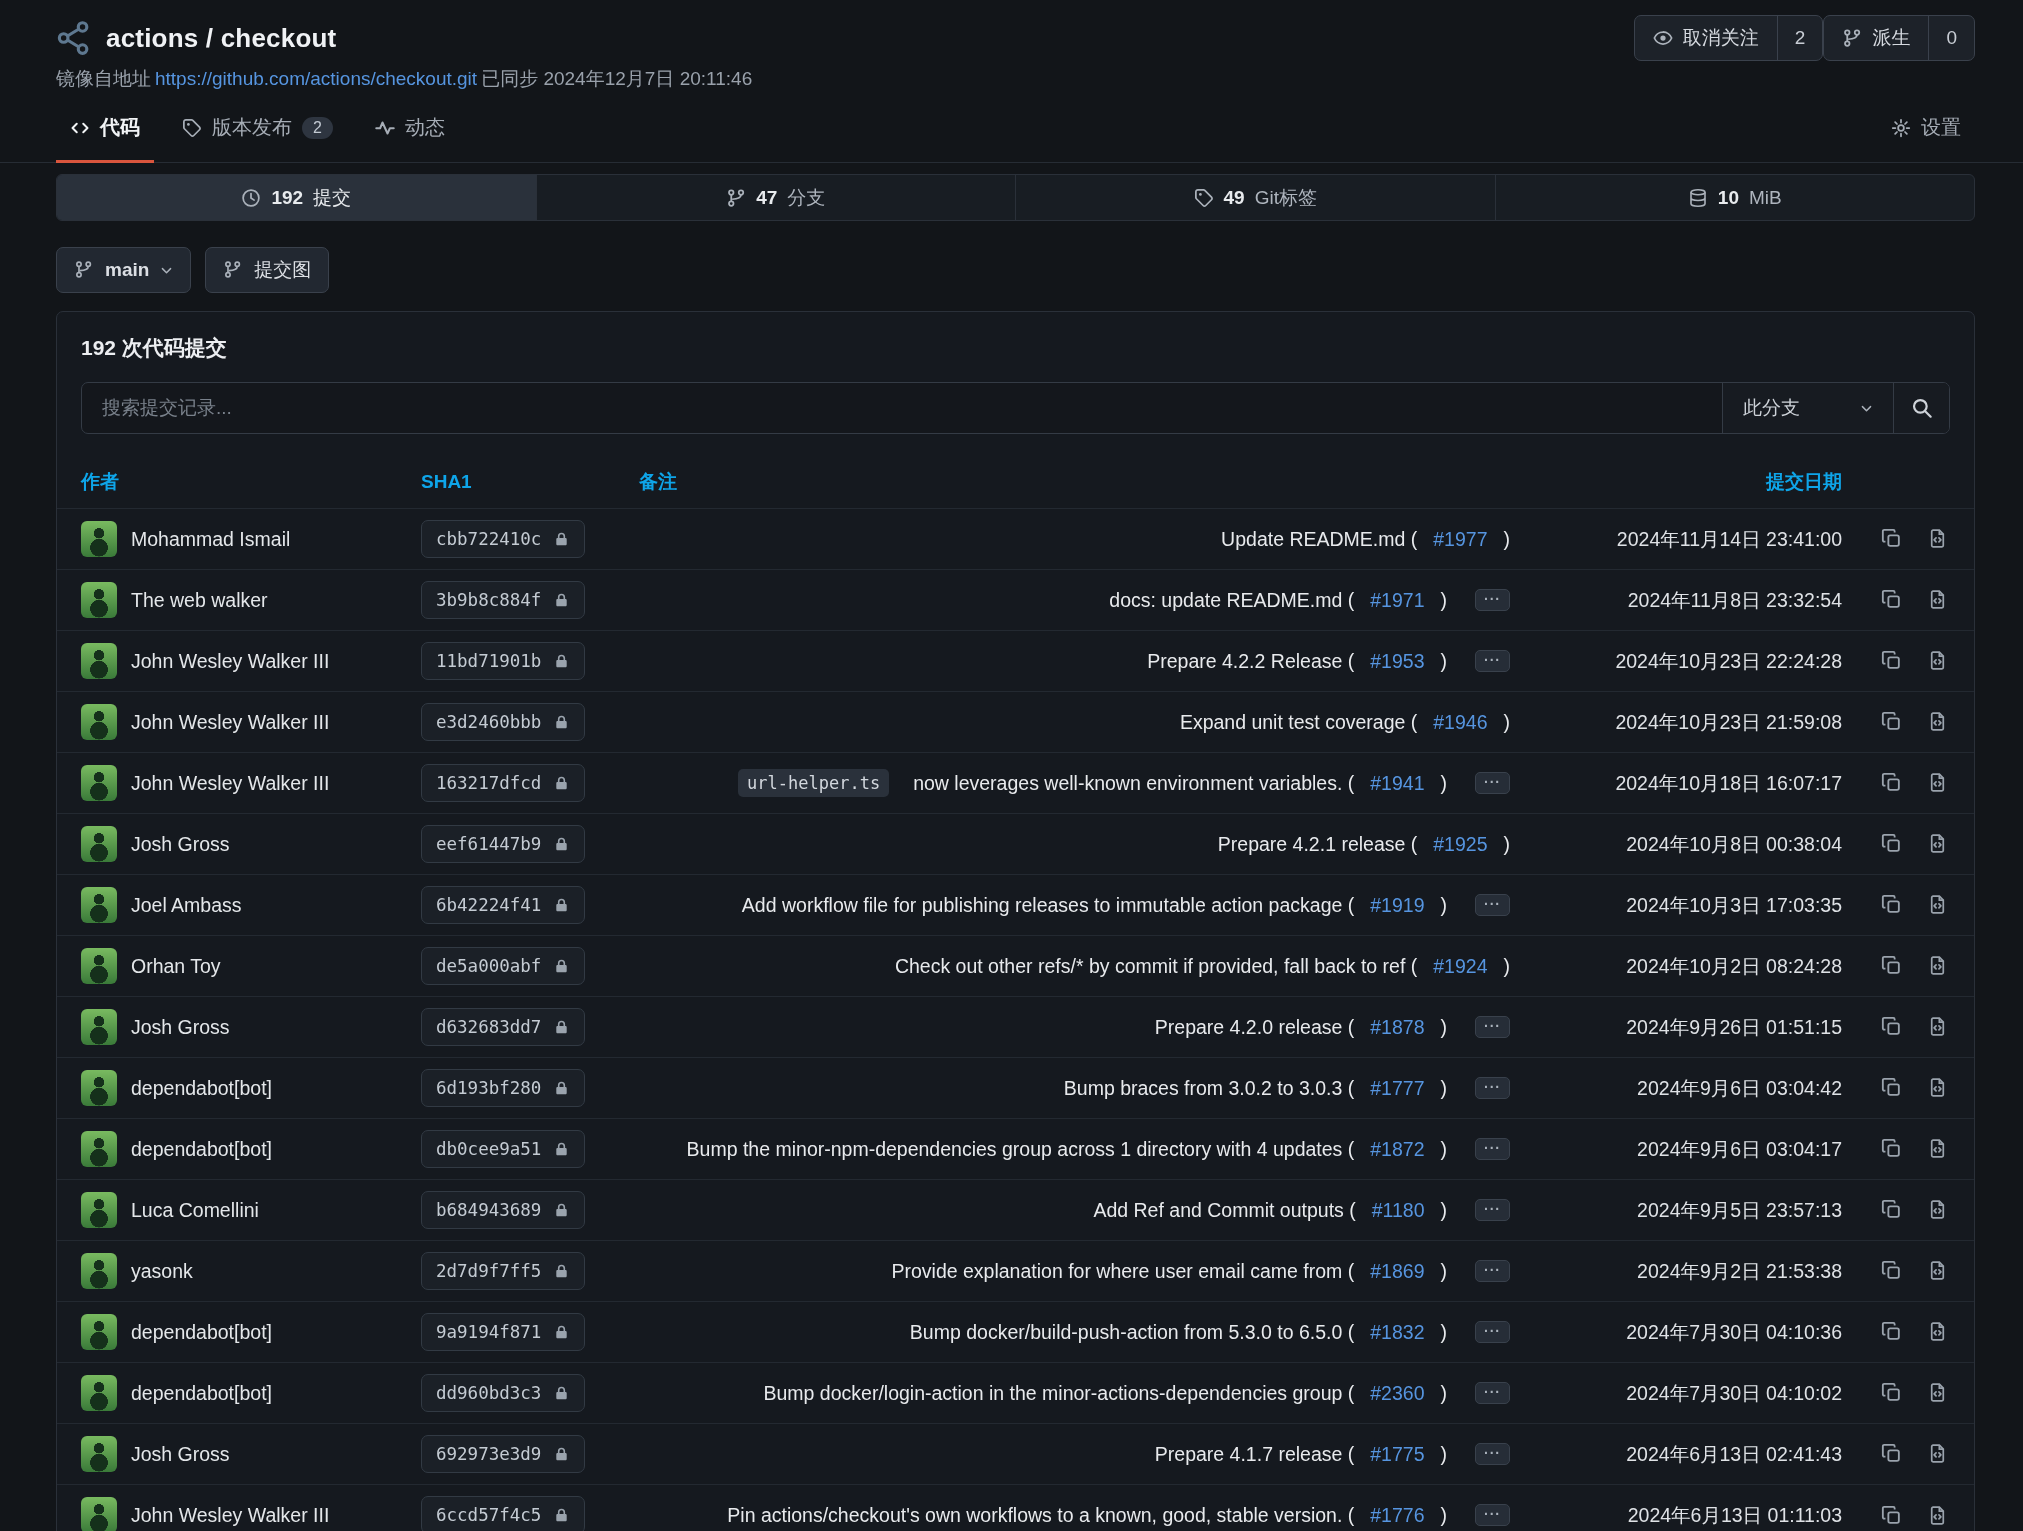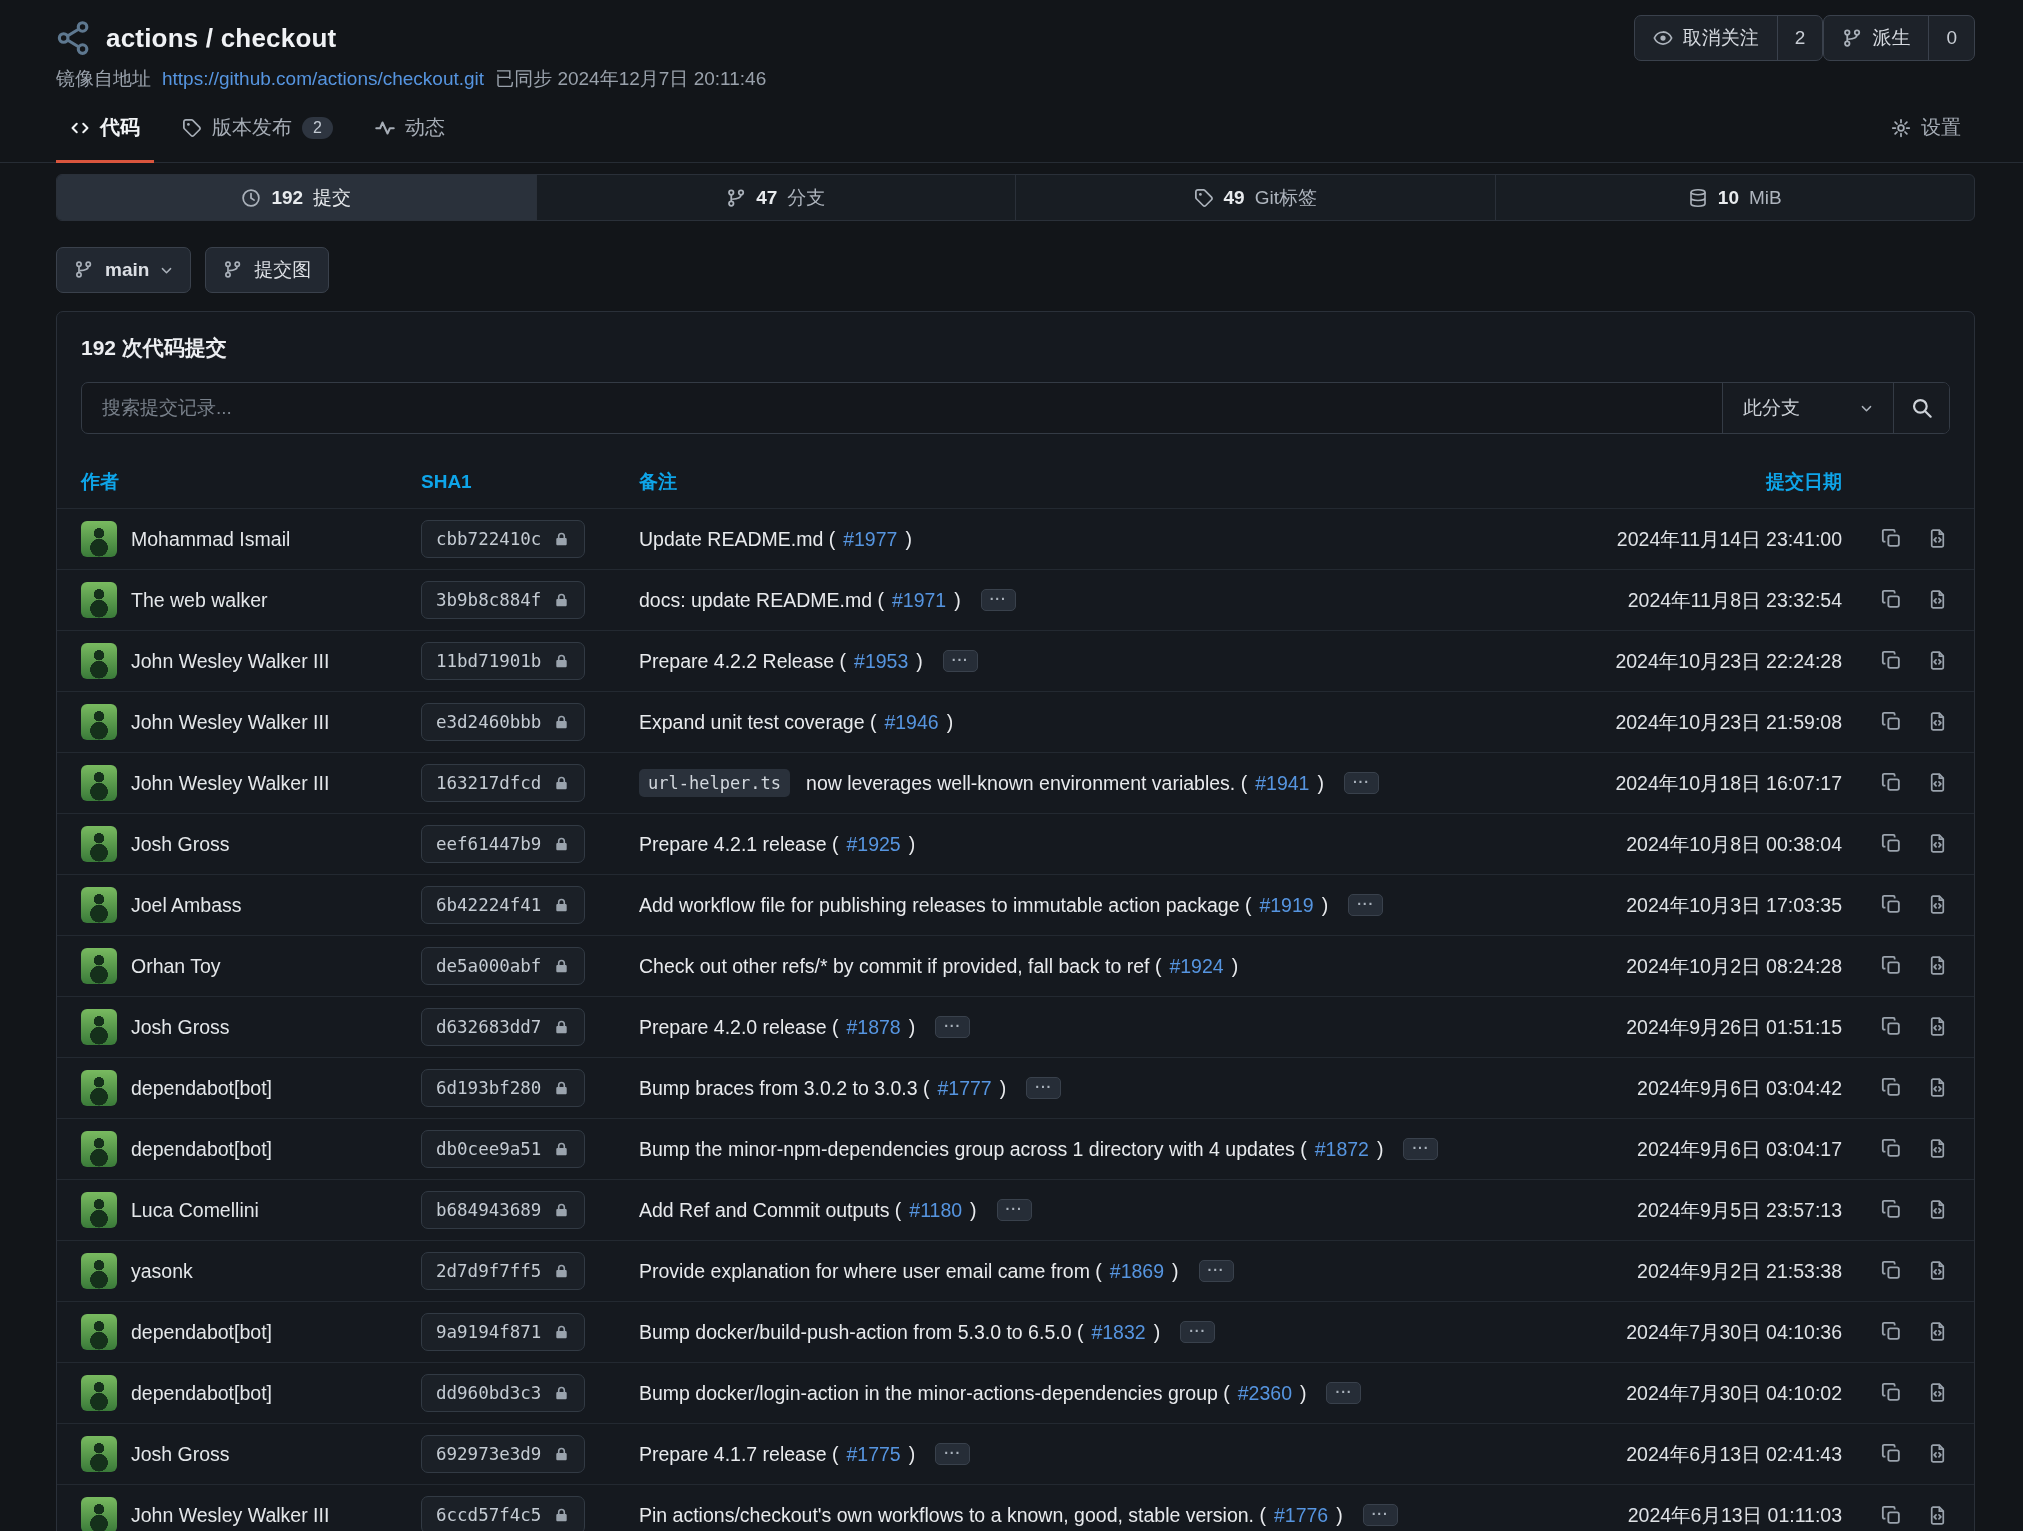--- a/index.html
+++ b/index.html
@@ -16,21 +16,21 @@
   .repo-title-wrap { display: flex; align-items: center; gap: 14px; }
   .logo-icon { width: 36px; height: 36px; color: #5e7890; display: inline-flex; }
   .repo-title { font-size: 26px; font-weight: 700; color: #f0f2f5; letter-spacing: .2px; }
   .header-actions { display: flex; }
   .btn-group { display: flex; align-items: stretch; background: #1d2229; border: 1px solid #3a414c; border-radius: 7px; overflow: hidden; height: 46px; }
   .btn-part { display: flex; align-items: center; gap: 10px; padding: 0 18px; font-size: 19px; color: #d6dae0; cursor: pointer; }
   .btn-count { display: flex; align-items: center; padding: 0 17px; border-left: 1px solid #3a414c; color: #c8cdd4; font-size: 19px; }
   .small-icon { width: 20px; height: 20px; display: inline-flex; color: #aab1ba; flex: none; }
 
   
-  .mirror-line { display: flex; align-items: center; gap: 11px; margin-top: 4px; font-size: 19px; color: #99a1ab; }
+  .mirror-line { display: flex; align-items: center; gap: 4px; margin-top: 4px; font-size: 19px; color: #99a1ab; }
   .mirror-line a { color: #5695e0; text-decoration: none; }
 
   
   .tabs-wrap { border-bottom: 1px solid #262c34; margin-top: 8px; }
   .tabs { display: flex; align-items: flex-end; gap: 14px; padding: 0 48px 0 56px; }
   .tab { display: flex; align-items: center; gap: 10px; font-size: 20px; color: #a6adb6; padding: 14px 14px 19px; cursor: pointer; border-bottom: 3px solid transparent; margin-bottom: -1px; }
   .tab.active { color: #f2f4f6; border-bottom-color: #d9553d; font-weight: 600; }
   .tab .small-icon { color: inherit; }
   .tab-badge { background: #2e3540; color: #c3cad3; font-size: 16px; padding: 2px 11px; border-radius: 12px; font-weight: 400; }
   .tab-spacer { flex: 1; }
@@ -77,21 +77,21 @@
     background:
       radial-gradient(circle at 50% 34%, #15301b 17%, rgba(0,0,0,0) 18%),
       radial-gradient(circle at 50% 74%, #15301b 27%, rgba(0,0,0,0) 28%),
       linear-gradient(180deg, #79ba60, #3a7a39);
   }
   .author-name { color: #e4e7ea; white-space: nowrap; overflow: hidden; text-overflow: ellipsis; cursor: pointer; }
   .sha-badge { display: inline-flex; align-items: center; gap: 12px; padding: 8px 14px; background: #1b2027; border: 1px solid #323a44; border-radius: 7px; text-decoration: none; cursor: pointer; }
   .sha-text { font-family: "DejaVu Sans Mono", "Liberation Mono", monospace; font-size: 17.5px; color: #c4cbd3; }
   .lock-wrap { width: 17px; height: 17px; display: inline-flex; color: #9aa3ad; }
   .cell-msg { overflow: hidden; }
-  .msg { display: flex; align-items: center; gap: 8px; white-space: nowrap; overflow: hidden; color: #e8eaed; }
+  .msg { display: flex; align-items: center; gap: 16px; white-space: nowrap; overflow: hidden; color: #e8eaed; justify-content: flex-end; }
   .msg a.msg-link { color: #5695e0; text-decoration: none; cursor: pointer; }
   .msg .msg-code { font-family: "DejaVu Sans Mono", "Liberation Mono", monospace; font-size: 17px; background: #2a313b; border-radius: 5px; padding: 4px 9px; margin-right: 8px; color: #d2d7dd; }
   .ellipsis-btn { margin-left: 12px; background: #262d37; border: 1px solid #39414c; border-radius: 5px; color: #aab2bc; font-size: 14px; font-weight: 700; letter-spacing: 1px; padding: 2px 8px 4px; line-height: 1; cursor: pointer; flex: none; }
   .cell-date { text-align: right; color: #dfe2e6; white-space: nowrap; padding-right: 10px !important; }
   .cell-actions { text-align: right; padding-right: 22px !important; white-space: nowrap; }
   .icon-btn { background: none; border: none; color: #9aa3ad; width: 30px; height: 30px; display: inline-flex; align-items: center; justify-content: center; cursor: pointer; margin-left: 10px; padding: 0; }
   .icon-btn svg { width: 21px; height: 21px; }
 </style>
 </head>
 <body>

